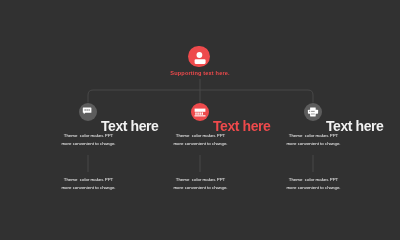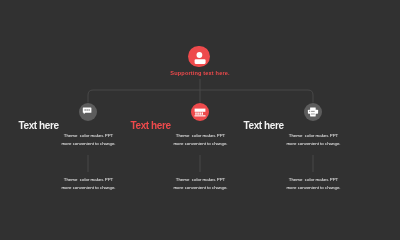--- a/index.html
+++ b/index.html
@@ -5,21 +5,21 @@
   html,body{margin:0;padding:0;}
   body{width:400px;height:225px;background:#313131;font-family:"Liberation Sans",sans-serif;overflow:hidden;
        -webkit-font-smoothing:antialiased;}
   .slide{position:relative;width:400px;height:225px;background:#313131;filter:grayscale(0);}
   .connectors{position:absolute;left:0;top:0;width:400px;height:225px;}
   .circ{position:absolute;border-radius:50%;display:flex;align-items:center;justify-content:center;}
   .root-circ{width:21.5px;height:21.5px;left:188.2px;top:45.6px;background:#ee4a4c;}
   .root-cap{position:absolute;left:0;top:70px;width:400px;text-align:center;color:#ee4a4c;font-size:5.6px;font-weight:bold;letter-spacing:0.15px;}
   .b-circ{width:18px;height:18px;background:#5d5d5d;top:103px;}
   .b-circ.red{background:#ee4a4c;}
-  .title{position:absolute;top:121px;width:140px;text-align:left;font-size:10px;font-weight:bold;color:#f2f2f2;letter-spacing:-0.4px;line-height:10px;}
+  .title{position:absolute;top:121px;width:140px;text-align:right;font-size:14px;font-weight:bold;color:#f2f2f2;letter-spacing:-0.4px;line-height:10px;}
   .title.red{color:#ee4a4c;}
   .desc div,.sub div{white-space:pre;}
   .desc{position:absolute;top:132px;width:140px;text-align:center;font-size:4.4px;color:#ffffff;line-height:8px;}
   .sub{position:absolute;top:176px;width:140px;text-align:center;font-size:4.4px;color:#ffffff;line-height:8px;}
 </style>
 </head>
 <body>
 
 <div class="slide">
   <svg class="connectors" viewBox="0 0 400 225">

